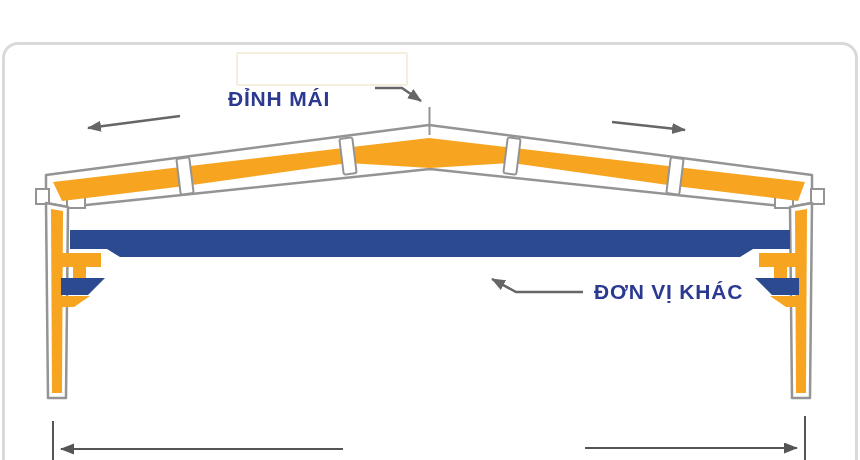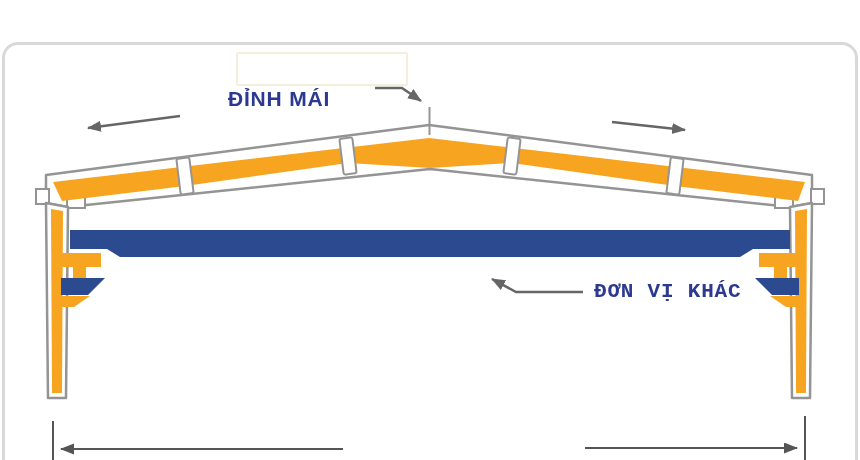--- a/index.html
+++ b/index.html
@@ -4,21 +4,21 @@
 <style>
   html,body{margin:0;padding:0;background:#ffffff;}
   .stage{position:relative;width:860px;height:460px;background:#ffffff;overflow:hidden;
          font-family:"Liberation Sans","DejaVu Sans",sans-serif;margin-top:40px;}
   .frame{position:absolute;inset:2px;border:3px solid var(--border-gray,#D9D9D9);border-radius:16px;}
   .watermark-box{position:absolute;left:236px;top:12px;width:168px;height:30px;
                  border:2px solid var(--watermark-cream,#F6EEDC);border-radius:2px;}
   .lbl{position:absolute;color:var(--label-blue,#2B3990);font-weight:600;letter-spacing:.8px;
        font-size:21px;white-space:nowrap;}
   #lbl-roof-peak{left:228px;top:47px;}
-  #lbl-other-unit{left:594px;top:240px;font-family:Liberation Mono, monospace;}
+  #lbl-other-unit{left:594px;top:240px;}
   #lbl-building-width{left:394px;top:399px;font-size:20px;}
   svg{position:absolute;left:0;top:0;}
 </style>
 </head>
 <body>
 
 <div class="stage">
   <div class="frame"></div>
   <div class="watermark-box"></div>
 

